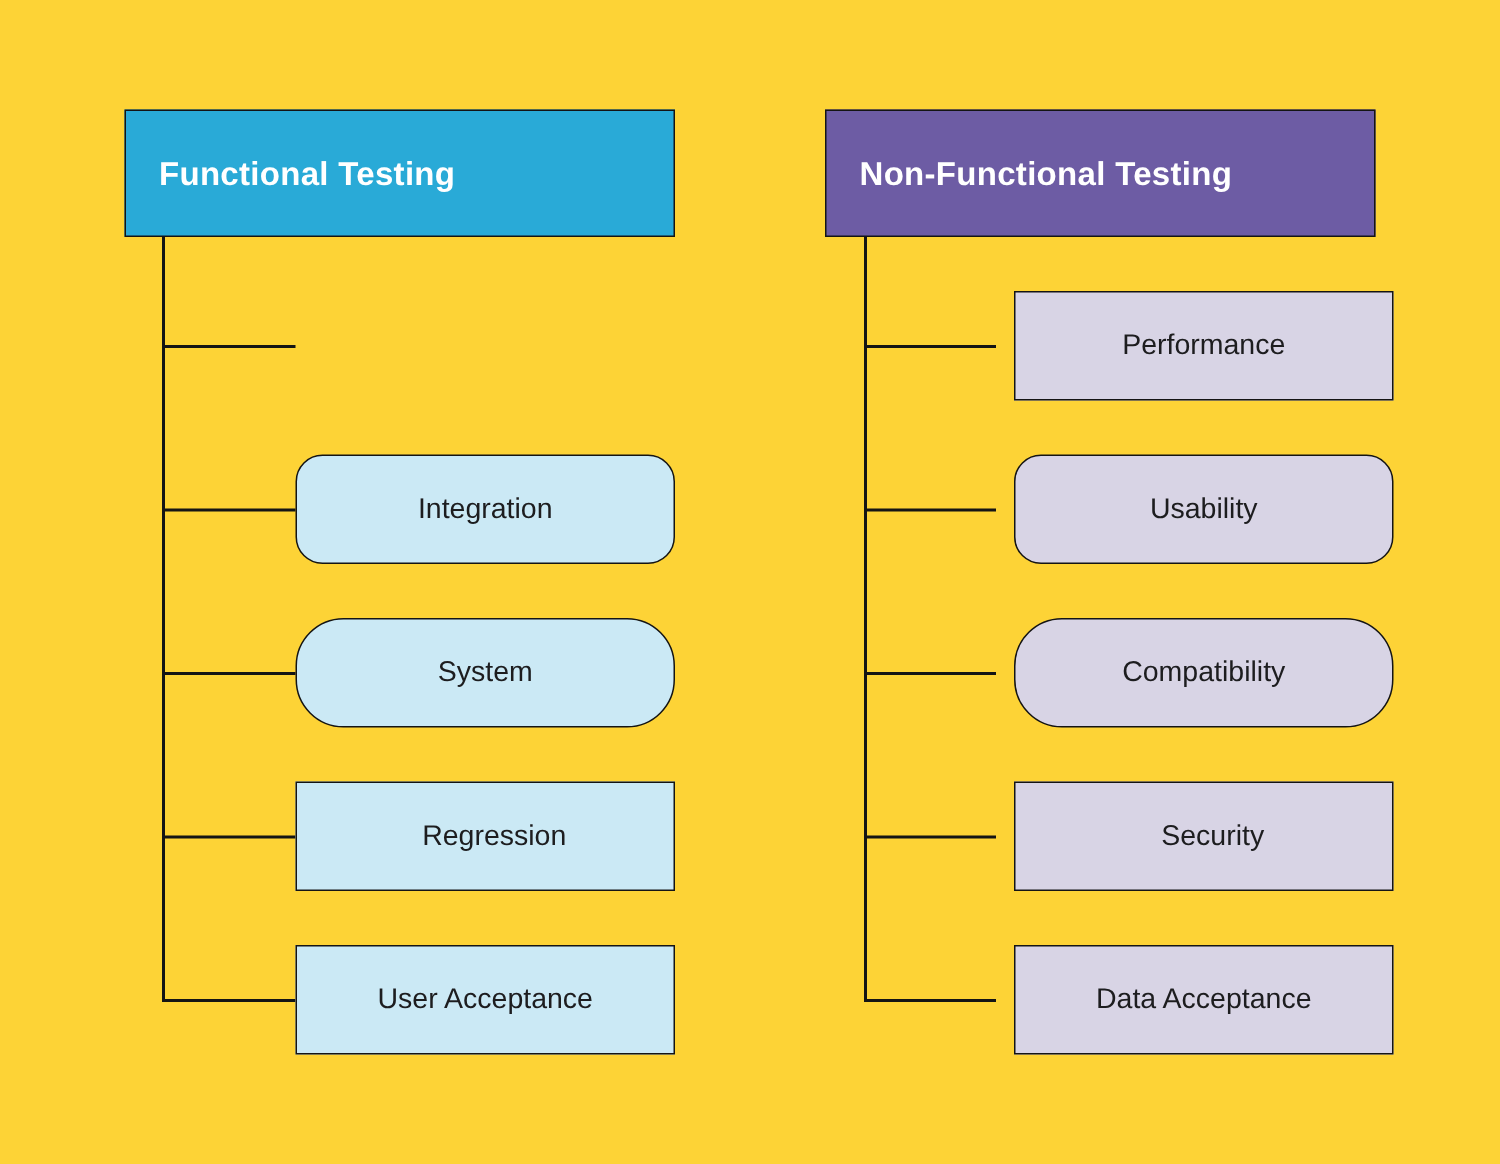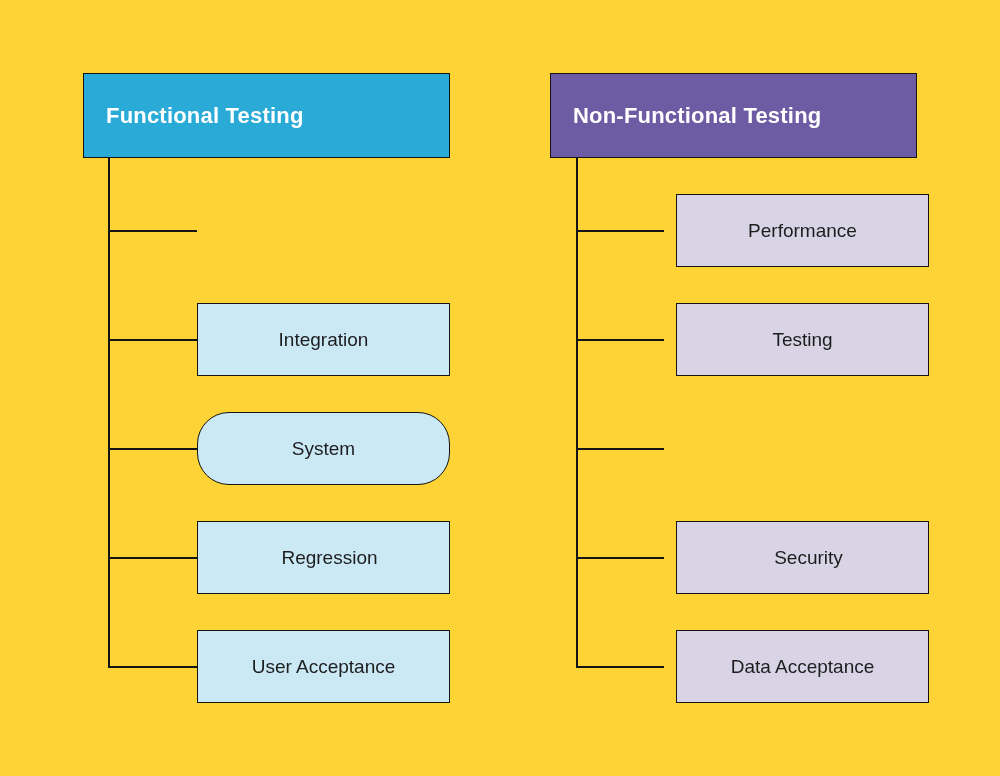--- a/index.html
+++ b/index.html
@@ -36,21 +36,21 @@
 
   .leaf{
     position:absolute;
     width:253px;height:73px;
     border:1.5px solid var(--connector);
     display:flex;align-items:center;justify-content:center;
     font-size:19px;color:var(--item-text);
   }
   .leaf.blue{left:197px;background:var(--functional-item);}
   .leaf.purple{left:648px;background:var(--non-functional-item);margin-left:28px;}
-  .r0{top:194px;} .r1{top:303px;} .r2{top:412px;border-radius:32px;} .r3{top:521px;padding-left:12px;} .r4{top:630px;}
+  .r0{top:194px;} .r1{top:303px;border-radius:18px;} .r2{top:412px;border-radius:32px;} .r3{top:521px;padding-left:12px;} .r4{top:630px;}
 
   .trunk{
     position:absolute;
     top:158px;height:509px;width:1.5px;
     background:var(--connector);
   }
   .trunk.left{left:108px;}
   .trunk.right{left:576px;}
 
   .branch{
@@ -97,21 +97,24 @@
   <div class="branch right b0"></div>
   <div class="branch right b1"></div>
   <div class="branch right b2"></div>
   <div class="branch right b3"></div>
   <div class="branch right b4"></div>
 
   <div class="leaf purple r0">
     <span>Performance</span>
   </div>
   <div class="leaf purple r1">
-    <span>Testing</span>
+    <span>Usability</span>
+  </div>
+  <div class="leaf purple r2">
+    <span>Compatibility</span>
   </div>
   <div class="leaf purple r3">
     <span>Security</span>
   </div>
   <div class="leaf purple r4">
     <span>Data Acceptance</span>
   </div>
 
 </div>
 

